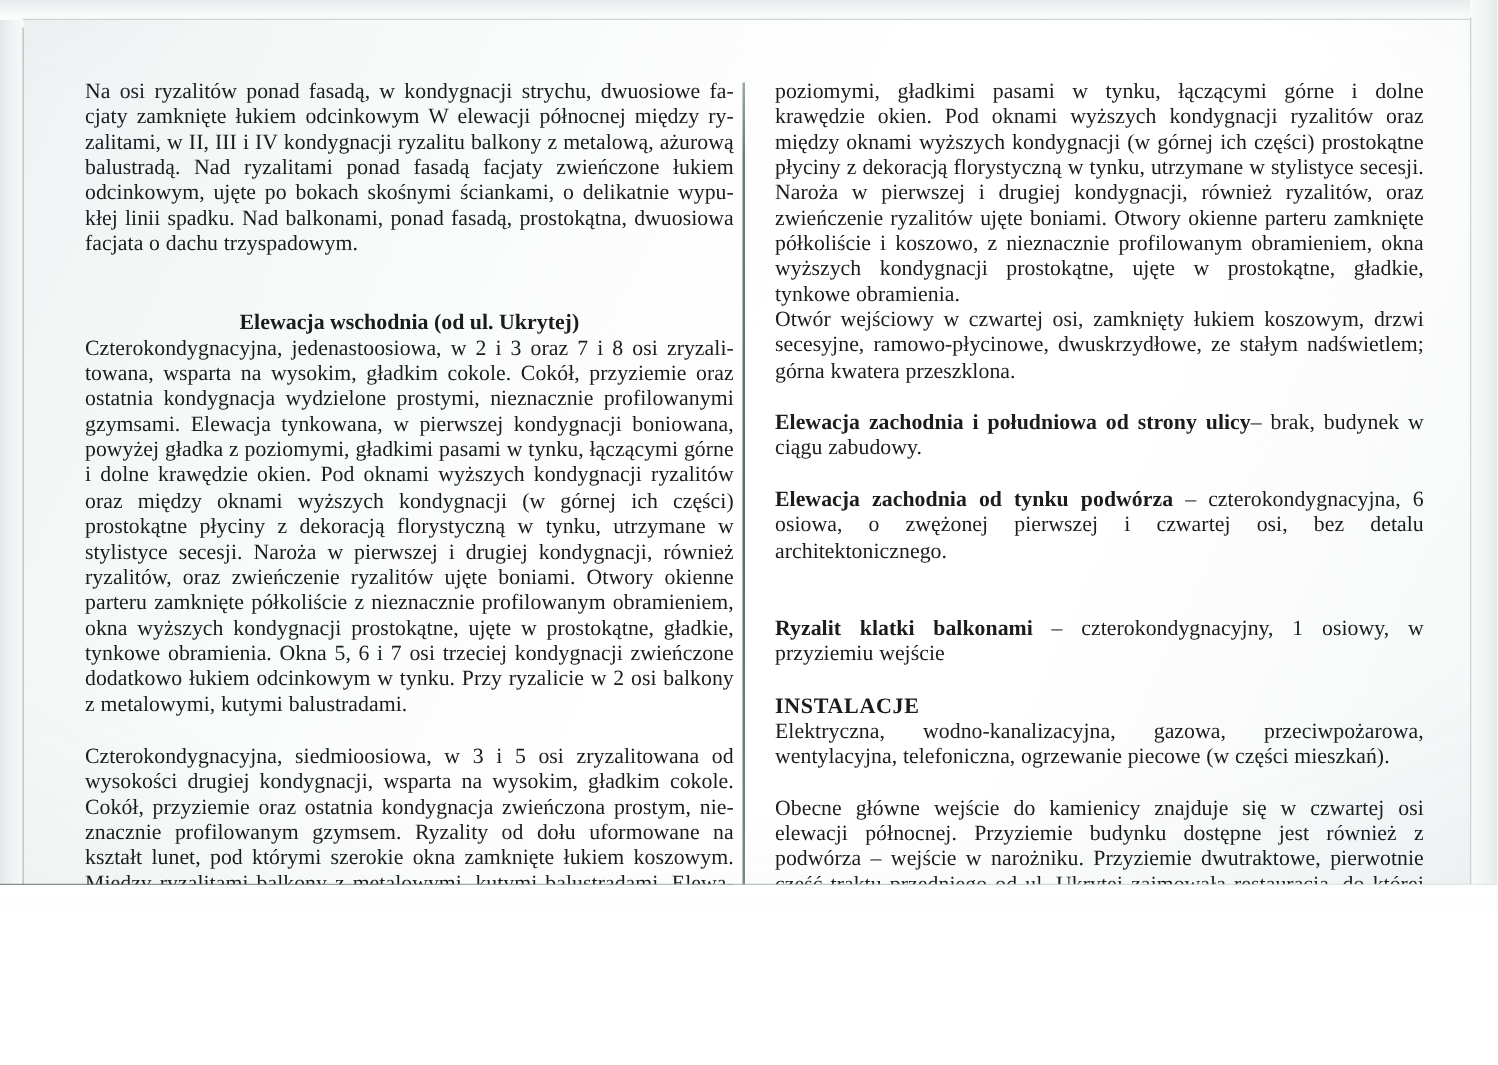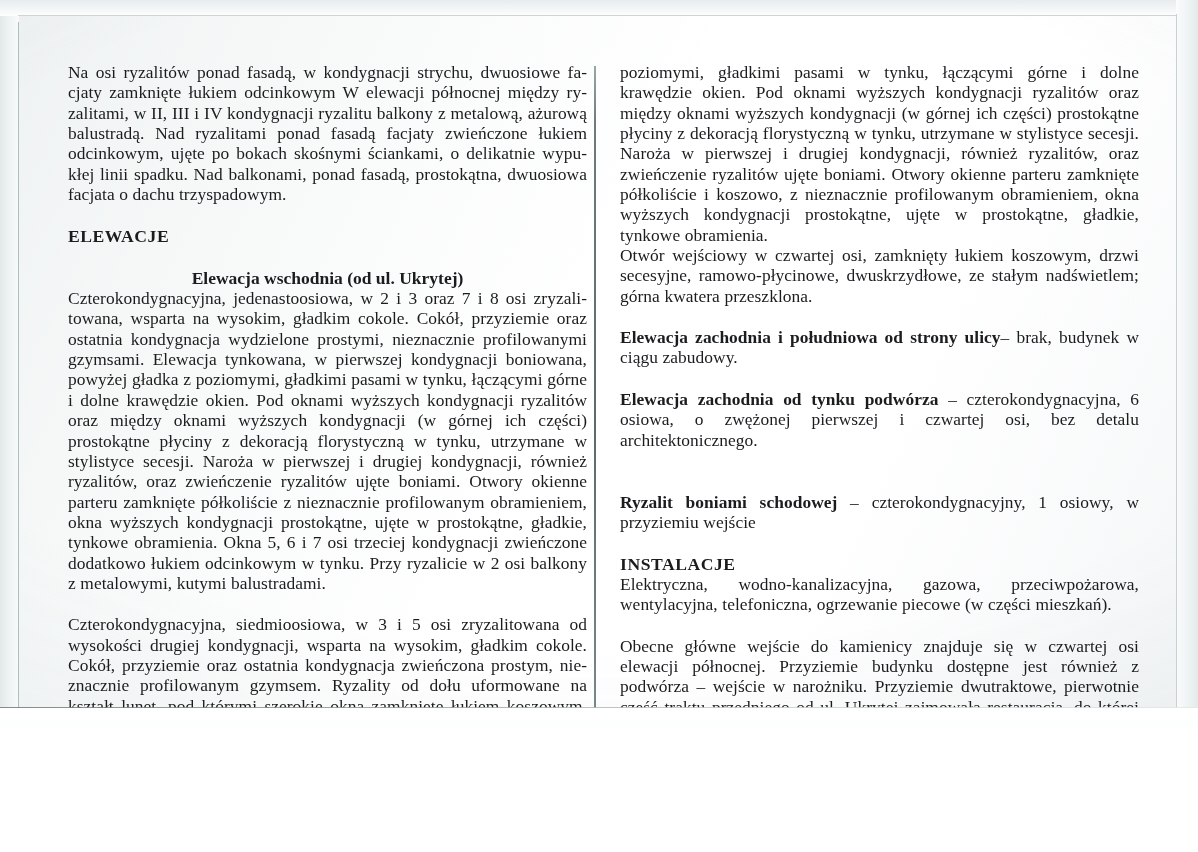--- a/index.html
+++ b/index.html
@@ -160,21 +160,20 @@
 <div id="page">
 
   <div class="columns">
 
     <div class="col col-left">
 
       <p class="para">Na osi ryzalitów ponad fasadą, w kondygnacji strychu, dwuosiowe fa­cjaty zamknięte łukiem odcinkowym W elewacji północnej między ry­zalitami, w II, III i IV kondygnacji ryzalitu balkony z metalową, ażuro­wą balustradą. Nad ryzalitami ponad fasadą facjaty zwieńczone łukiem odcinkowym, ujęte po bokach skośnymi ściankami, o delikatnie wypu­kłej linii spadku. Nad balkonami, ponad fasadą, prostokątna, dwuosio­wa facjata o dachu trzyspadowym.</p>
 
       <div class="gap-lg"></div>
 
-      <h2 class="section-head">ELEWACJE</h2>
 
       <div class="gap-md"></div>
 
       <h3 class="sub-head">Elewacja wschodnia (od ul. Ukrytej)</h3>
 
       <p class="para">Czterokondygnacyjna, jedenastoosiowa, w 2 i 3 oraz 7 i 8 osi zryzali­towana, wsparta na wysokim, gładkim cokole. Cokół, przyziemie oraz ostatnia kondygnacja wydzielone prostymi, nieznacznie profilowanymi gzymsami. Elewacja tynkowana, w pierwszej kondygnacji boniowana, powyżej gładka z poziomymi, gładkimi pasami w tynku, łączącymi górne i dolne krawędzie okien. Pod oknami wyższych kondygnacji ry­zalitów oraz między oknami wyższych kondygnacji (w górnej ich czę­ści) prostokątne płyciny z dekoracją florystyczną w tynku, utrzymane w stylistyce secesji. Naroża w pierwszej i drugiej kondygnacji, również ryzalitów, oraz zwieńczenie ryzalitów ujęte boniami. Otwory okienne parteru zamknięte półkoliście z nieznacznie profilowanym obramie­niem, okna wyższych kondygnacji prostokątne, ujęte w prostokątne, gładkie, tynkowe obramienia. Okna 5, 6 i 7 osi trzeciej kondygnacji zwieńczone dodatkowo łukiem odcinkowym w tynku. Przy ryzalicie w 2 osi balkony z metalowymi, kutymi balustradami.</p>
 
       <div class="gap-md"></div>
 
 
@@ -198,21 +197,21 @@
       <p class="para">
         <span class="lead">Elewacja zachodnia od tynku podwórza</span><span> – czterokondygnacyjna, 6 osio­wa, o zwężonej pierwszej i czwartej osi, bez detalu architektonicznego.</span>
       </p>
 
       <div class="gap-md"></div>
 
 
       <div class="gap-md"></div>
 
       <p class="para">
-        <span class="lead">Ryzalit boniami schodowej</span><span> – czterokondygnacyjny, 1 osiowy, w przyziemiu wejście</span>
+        <span class="lead">Ryzalit klatki balkonami</span><span> – czterokondygnacyjny, 1 osiowy, w przyziemiu wejście</span>
       </p>
 
       <div class="gap-md"></div>
 
       <h2 class="section-head">INSTALACJE</h2>
 
       <p class="para">Elektryczna, wodno-kanalizacyjna, gazowa, przeciwpożarowa, wentylacyj­na, telefoniczna, ogrzewanie piecowe (w części mieszkań).</p>
 
       <div class="gap-md"></div>
 

